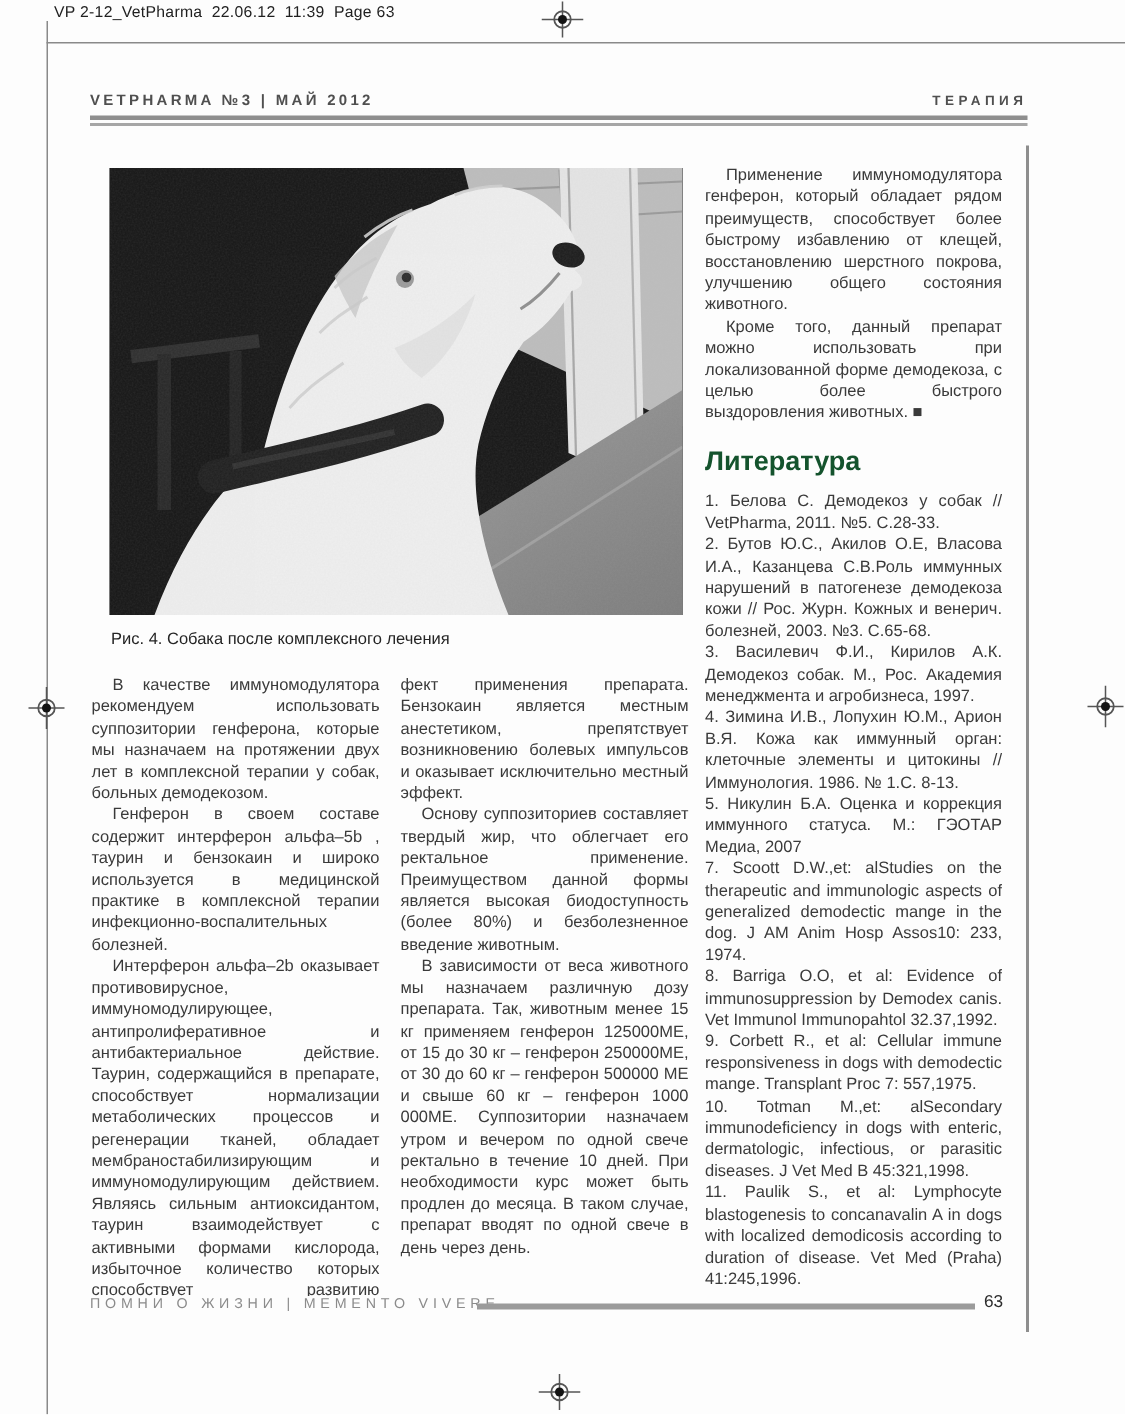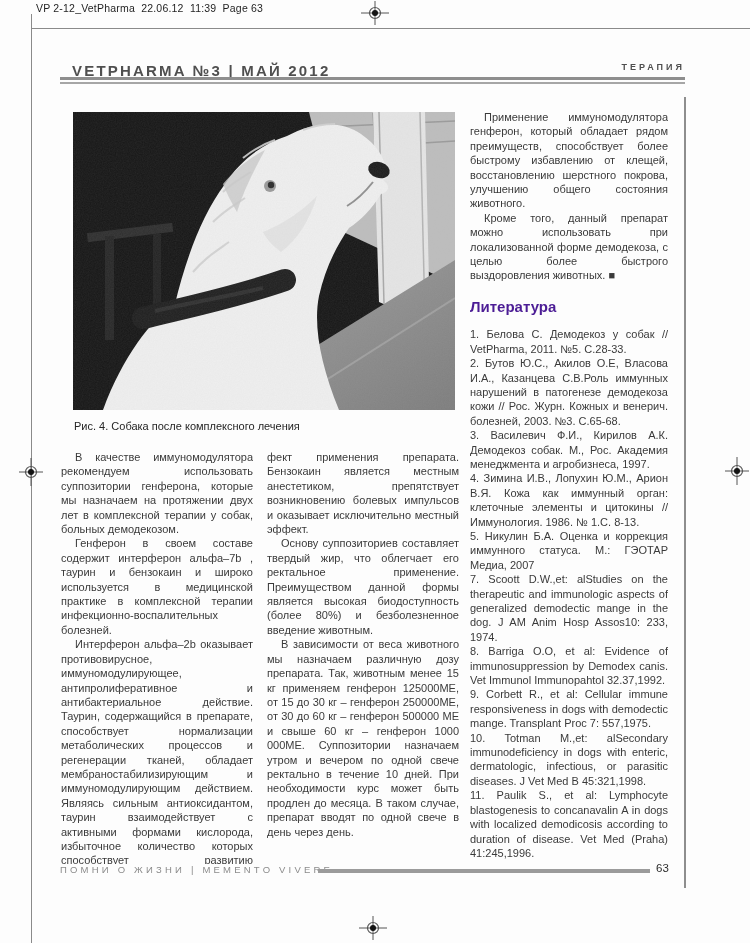--- a/index.html
+++ b/index.html
@@ -8,21 +8,21 @@
     font-family:"Liberation Sans", sans-serif; overflow:hidden; color:#3a3a3a;
   }
   .print-slug {
     position:absolute; left:36px; top:2px; font-size:10.5px; color:#1f1f1f;
     white-space:pre; letter-spacing:0.2px;
   }
   .crop-line-v { position:absolute; left:31px; top:14px; width:1px; height:929px; background:#8a8a8a; }
   .crop-line-h { position:absolute; left:31px; top:28px; width:719px; height:1px; background:#8a8a8a; }
   .reg-mark { position:absolute; width:28px; height:28px; }
   .masthead-left {
-    position:absolute; left:72px; top:62px; font-size:15px; letter-spacing:2.2px;
+    position:absolute; left:60px; top:62px; font-size:10px; letter-spacing:2.2px;
     color:#4f4f4f; font-weight:bold;
   }
   .masthead-right {
     position:absolute; right:65px; top:62px; font-size:9px; letter-spacing:3px;
     color:#4f4f4f; font-weight:bold;margin-left:35px;
   }
   .rule-thick { position:absolute; left:60px; top:77px; width:625px; height:3px; background:#8e8e8e; }
   .rule-thin  { position:absolute; left:60px; top:82px; width:625px; height:2px; background:#a6a6a6; }
   .photo {
     position:absolute; left:73px; top:112px; width:382px; height:298px;
@@ -35,21 +35,21 @@
   }
   .col {
     position:absolute; font-size:11px; line-height:14.4px; text-align:justify;
     color:#3a3a3a; overflow:hidden;
   }
   .col-1 { left:61px;  top:450px; width:192px; height:414px; }
   .col-2 { left:267px; top:450px; width:192px; height:414px; }
   .col-3 { left:470px; top:110px; width:198px; height:752px; }
   p.para { margin:0; text-indent:14px; }
   p.para.no-indent { text-indent:0; }
-  .refs-heading { font-size:15px; font-weight:bold; color:#4c1d95; margin:17px 0 13px 0; }
+  .refs-heading { font-size:18px; font-weight:bold; color:#14532d; margin:17px 0 13px 0; }
   p.ref { margin:0; text-indent:0; }
   .footer-motto {
     position:absolute; left:60px; top:864px; font-size:9.5px; letter-spacing:3.2px;
     color:#8b8b8b;
   }
   .footer-rule { position:absolute; left:318px; top:869px; width:332px; height:4px; background:#9b9b9b; }
   .page-number { position:absolute; left:656px; top:862px; font-size:11.5px; font-weight:normal; color:#2d2d2d; }
   .column-separator { position:absolute; left:684px; top:97px; width:2px; height:791px; background:#8e8e8e; }
 </style>
 </head>
@@ -126,21 +126,21 @@
       <path d="M70,206 C110,196 160,186 212,168" stroke="#1f1f1f" stroke-width="22" fill="none" stroke-linecap="round"></path>
       <path d="M82,199 C116,191 152,185 190,176" stroke="#3c3c3c" stroke-width="4" fill="none" opacity="0.6"></path>
       <rect width="382" height="298" filter="url(#grain)" opacity="0.14"></rect>
     </svg>
   </div>
   <div class="caption">Рис. 4. Собака после комплексного лечения</div>
 
   <div class="col col-1">
 
   <p class="para">В качестве иммуномодулятора рекомендуем использовать суппозитории генферона, которые мы назначаем на протяжении двух лет в комплексной терапии у собак, больных демодекозом.</p>
-      <p class="para">Генферон в своем составе содержит интерферон альфа–7b , таурин и бензокаин и широко используется в медицинской практике в комплексной терапии инфекционно-воспалительных болезней.</p>
+      <p class="para">Генферон в своем составе содержит интерферон альфа–5b , таурин и бензокаин и широко используется в медицинской практике в комплексной терапии инфекционно-воспалительных болезней.</p>
       <p class="para">Интерферон альфа–2b оказывает противовирусное, иммуномодулирующее, антипролиферативное и антибактериальное действие. Таурин, содержащийся в препарате, способствует нормализации метаболических процессов и регенерации тканей, обладает мембраностабилизирующим и иммуномодулирующим действием. Являясь сильным антиоксидантом, таурин взаимодействует с активными формами кислорода, избыточное количество которых способствует развитию патологических процессов. Таурин способствует сохранению биологической активности интерферона, усиливая терапевтический эф-</p>
     </div>
 
   <div class="col col-2">
 
   <p class="para no-indent">фект применения препарата. Бензокаин является местным анестетиком, препятствует возникновению болевых импульсов и оказывает исключительно местный эффект.</p>
       <p class="para">Основу суппозиториев составляет твердый жир, что облегчает его ректальное применение. Преимуществом данной формы является высокая биодоступность (более 80%) и безболезненное введение животным.</p>
       <p class="para">В зависимости от веса животного мы назначаем различную дозу препарата. Так, животным менее 15 кг применяем генферон 125000МЕ, от 15 до 30 кг – генферон 250000МЕ, от 30 до 60 кг – генферон 500000 МЕ и свыше 60 кг – генферон 1000 000МЕ. Суппозитории назначаем утром и вечером по одной свече ректально в течение 10 дней. При необходимости курс может быть продлен до месяца. В таком случае, препарат вводят по одной свече в день через день.</p>
     </div>
 

